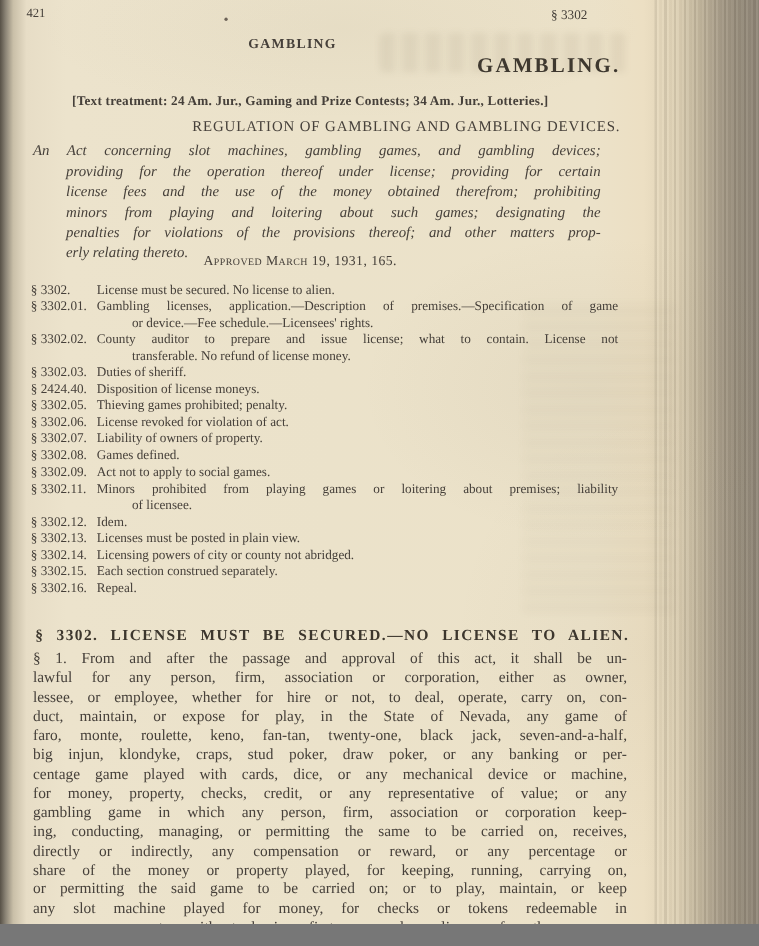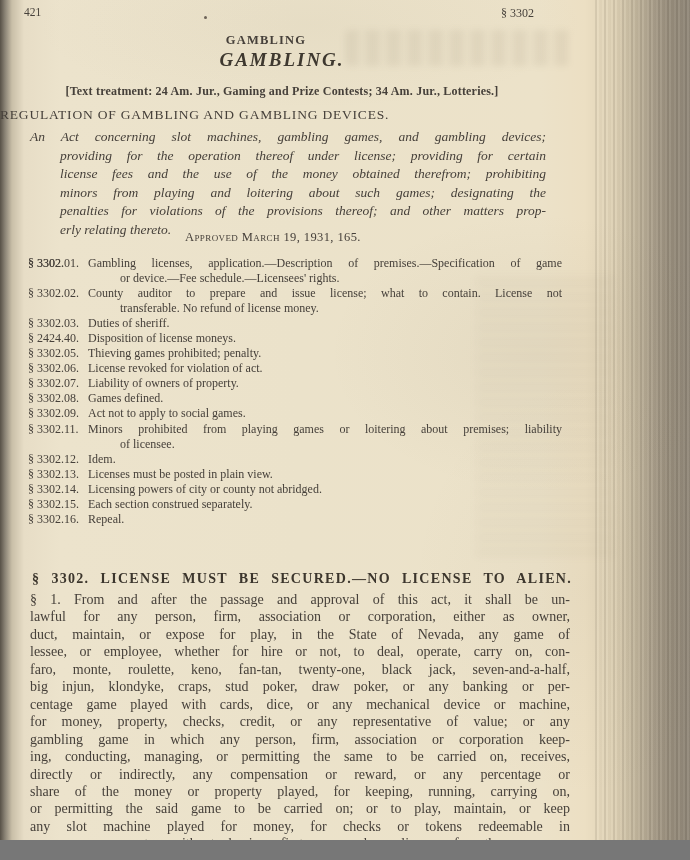--- a/index.html
+++ b/index.html
@@ -39,25 +39,25 @@
   .speck-a { left:204px; top:16px; width:3px; height:3px; background:#6d6358; }
   .speck-b { left:452px; top:845px; width:4px; height:3px; background:#9a6f60; opacity:.8; }
 
   
   .page-number  { position:absolute; left:24px; top:6px; font-size:11.5px; }
   .running-title{ position:absolute; left:0; top:5px; width:532px; text-align:center;
                   font-weight:bold; font-size:12.5px; letter-spacing:1.2px;margin-top:28px; }
   .section-ref  { position:absolute; left:501px; top:6px; font-size:12px; }
 
   
-  .doc-title { position:absolute; left:0; top:49px; width:564px; text-align:center;
-               font-size:19px; font-weight:bold; letter-spacing:2px; color:#3e382f;font-style:italic; }
+  .doc-title { position:absolute; left:0; top:49px; width:564px; text-align:right;
+               font-size:19px; font-weight:bold; letter-spacing:2px; color:#3e382f; }
   .treatment { position:absolute; left:0; top:84px; width:564px; text-align:center;
                font-size:12px; font-weight:bold; letter-spacing:.2px; }
-  .subtitle  { position:absolute; left:0; top:107px; width:564px; text-align:left;
+  .subtitle  { position:absolute; left:0; top:107px; width:564px; text-align:right;
                font-size:13.5px; letter-spacing:.8px; }
 
   
   .act { position:absolute; left:30px; top:128px; width:516px;
          font-style:italic; font-size:13.5px; line-height:18.5px; }
   .act-line { text-align:justify; }
   .act-line:not(.first) { padding-left:30px; }
   .act-line.just { text-align-last:justify; }
 
   .approved { position:absolute; left:185px; top:230px; font-size:12.5px;
@@ -108,21 +108,21 @@
       <div class="act-line just">minors from playing and loitering about such games; designating the</div>
       <div class="act-line just">penalties for violations of the provisions thereof; and other matters prop-</div>
       <div class="act-line">erly relating thereto.</div>
     </div>
 
   <div class="approved">Approved March 19, 1931, 165.</div>
 
   <div class="toc">
 
   <div class="toc-line">
-      <span class="toc-num">§ 3302.</span>
+      <span class="toc-num">§ 3302.</span><span>License must be secured.  No license to alien.</span>
     </div>
       <div class="toc-line just">
       <span class="toc-num">§ 3302.01.</span><span>Gambling licenses, application.—Description of premises.—Specification of game</span>
     </div>
       <div class="toc-line cont">
       <span class="toc-num"></span><span>or device.—Fee schedule.—Licensees' rights.</span>
     </div>
       <div class="toc-line just">
       <span class="toc-num">§ 3302.02.</span><span>County auditor to prepare and issue license; what to contain.  License not</span>
     </div>
@@ -175,22 +175,22 @@
 
   <div class="sec-heading">
     <span>§ 3302.</span>
     <span>LICENSE MUST BE SECURED.—NO LICENSE TO ALIEN.</span>
   </div>
 
   <div class="statute-body">
 
   <div class="body-line just">§ 1.  From and after the passage and approval of this act, it shall be un-</div>
       <div class="body-line just">lawful for any person, firm, association or corporation, either as owner,</div>
+      <div class="body-line just">lessee, or employee, whether for hire or not, to deal, operate, carry on, con-</div>
       <div class="body-line just">duct, maintain, or expose for play, in the State of Nevada, any game of</div>
-      <div class="body-line just">lessee, or employee, whether for hire or not, to deal, operate, carry on, con-</div>
       <div class="body-line just">faro, monte, roulette, keno, fan-tan, twenty-one, black jack, seven-and-a-half,</div>
       <div class="body-line just">big injun, klondyke, craps, stud poker, draw poker, or any banking or per-</div>
       <div class="body-line just">centage game played with cards, dice, or any mechanical device or machine,</div>
       <div class="body-line just">for money, property, checks, credit, or any representative of value; or any</div>
       <div class="body-line just">gambling game in which any person, firm, association or corporation keep-</div>
       <div class="body-line just">ing, conducting, managing, or permitting the same to be carried on, receives,</div>
       <div class="body-line just">directly or indirectly, any compensation or reward, or any percentage or</div>
       <div class="body-line just">share of the money or property played, for keeping, running, carrying on,</div>
       <div class="body-line just">or permitting the said game to be carried on; or to play, maintain, or keep</div>
       <div class="body-line just">any slot machine played for money, for checks or tokens redeemable in</div>

